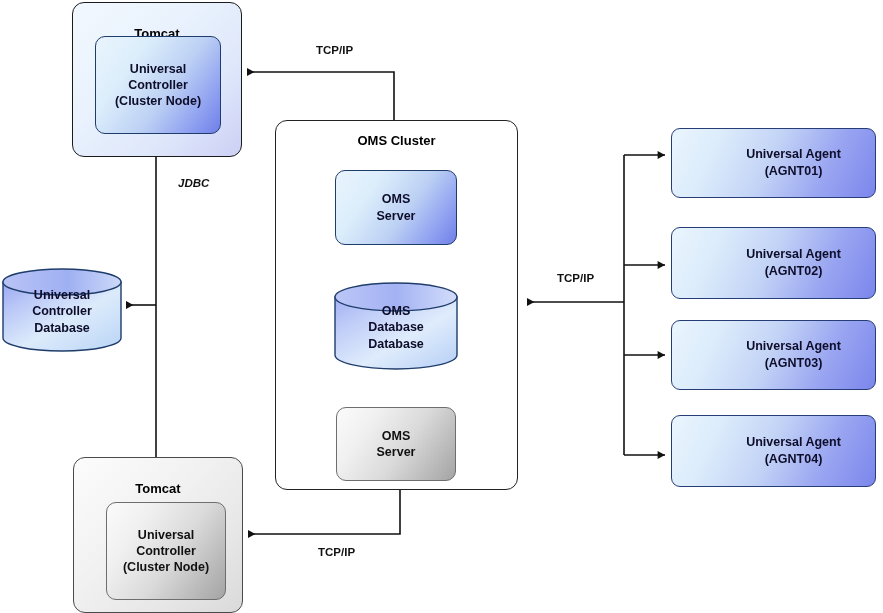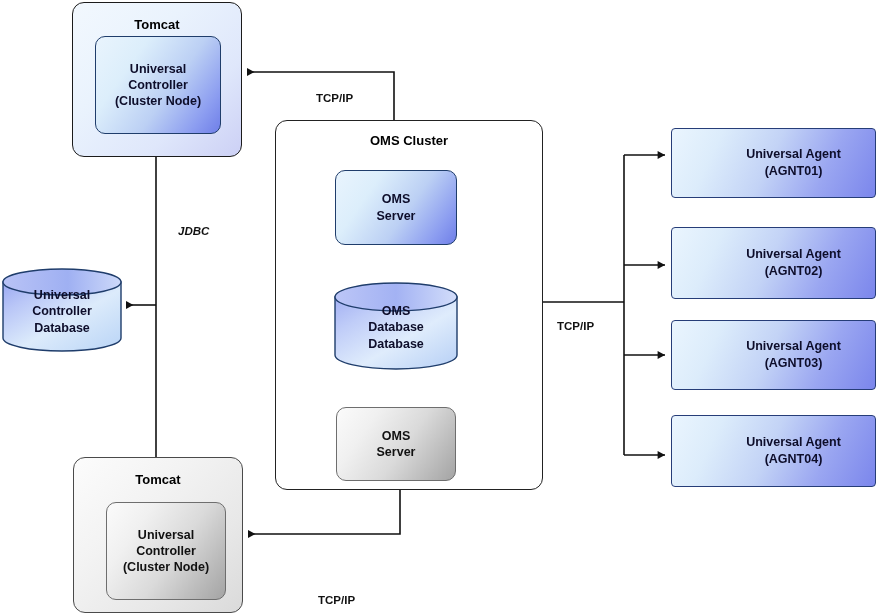--- a/index.html
+++ b/index.html
@@ -39,21 +39,21 @@
   .tomcat-inactive {
     border: 1px solid #4a4a4a;
     border-radius: 12px;
     background: linear-gradient(135deg, #fcfcfc 0%, #f3f3f3 35%, #e8e8e8 70%, #dadada 100%);
     display: block;
   }
   .tomcat-title {
     text-align: center;
     font-size: 13px;
     font-weight: bold;
-    padding-top: 14px;
+    padding-top: 23px;
     color: #000;
   }
 
   
   .inner-box {
     position: absolute;
     box-sizing: border-box;
     border-radius: 10px;
     display: flex;
     align-items: center;
@@ -70,21 +70,21 @@
   }
   .grey-box {
     border: 1px solid #6e6e6e;
     background: linear-gradient(125deg, #fbfbfb 0%, #f0f0f0 26%, #dadada 56%, #b6b6b6 85%, #a4a4a4 100%);
     color: #111;
   }
 
   
   .agent {
     border: 1px solid #263d78;
-    border-radius: 4px;
+    border-radius: 9px;
     background: linear-gradient(115deg, #eaf5fe 0%, #dcecfb 22%, #c3d3f6 48%, #9aa6f1 74%, #7b86ec 100%);
     color: #0d0d2a;
     font-size: 12.5px;
     font-weight: bold;
     line-height: 1.35;
     padding-left: 40px;
   }
 
   
   .cluster-frame {
@@ -145,21 +145,20 @@
     width: 883px;
     height: 613px;
     pointer-events: none;
   }
   .edge-label {
     position: absolute;
     font-size: 11.5px;
     font-weight: bold;
     color: #111;
     white-space: nowrap;
-    margin-top: 48px;
   }
 </style>
 </head>
 <body>
 
 <div id="canvas">
 
   <svg class="edge-layer" width="883" height="613" viewBox="0 0 883 613">
     <defs>
       <marker id="arrowL" markerWidth="9" markerHeight="9" refX="8" refY="4.5" orient="auto" markerUnits="userSpaceOnUse">
@@ -249,21 +248,21 @@
     <div class="tomcat-title">Tomcat</div>
     <div class="inner-box grey-box" style="left:32px; top:44px; width:120px; height:98px;">
       <div>
         <div>Universal</div>
         <div>Controller</div>
         <div>(Cluster Node)</div>
       </div>
     </div>
   </div>
 
-  <div class="cluster-frame" style="left:275px; top:120px; width:268px; height:370px;">
+  <div class="cluster-frame" style="left:275px; top:120px; width:243px; height:370px;">
     <div class="cluster-title">OMS Cluster</div>
   </div>
 
   <div class="oms-box blue-box" style="left:335px; top:170px; width:122px; height:75px;">
     <div>
       <div>OMS</div>
       <div>Server</div>
     </div>
   </div>
 

